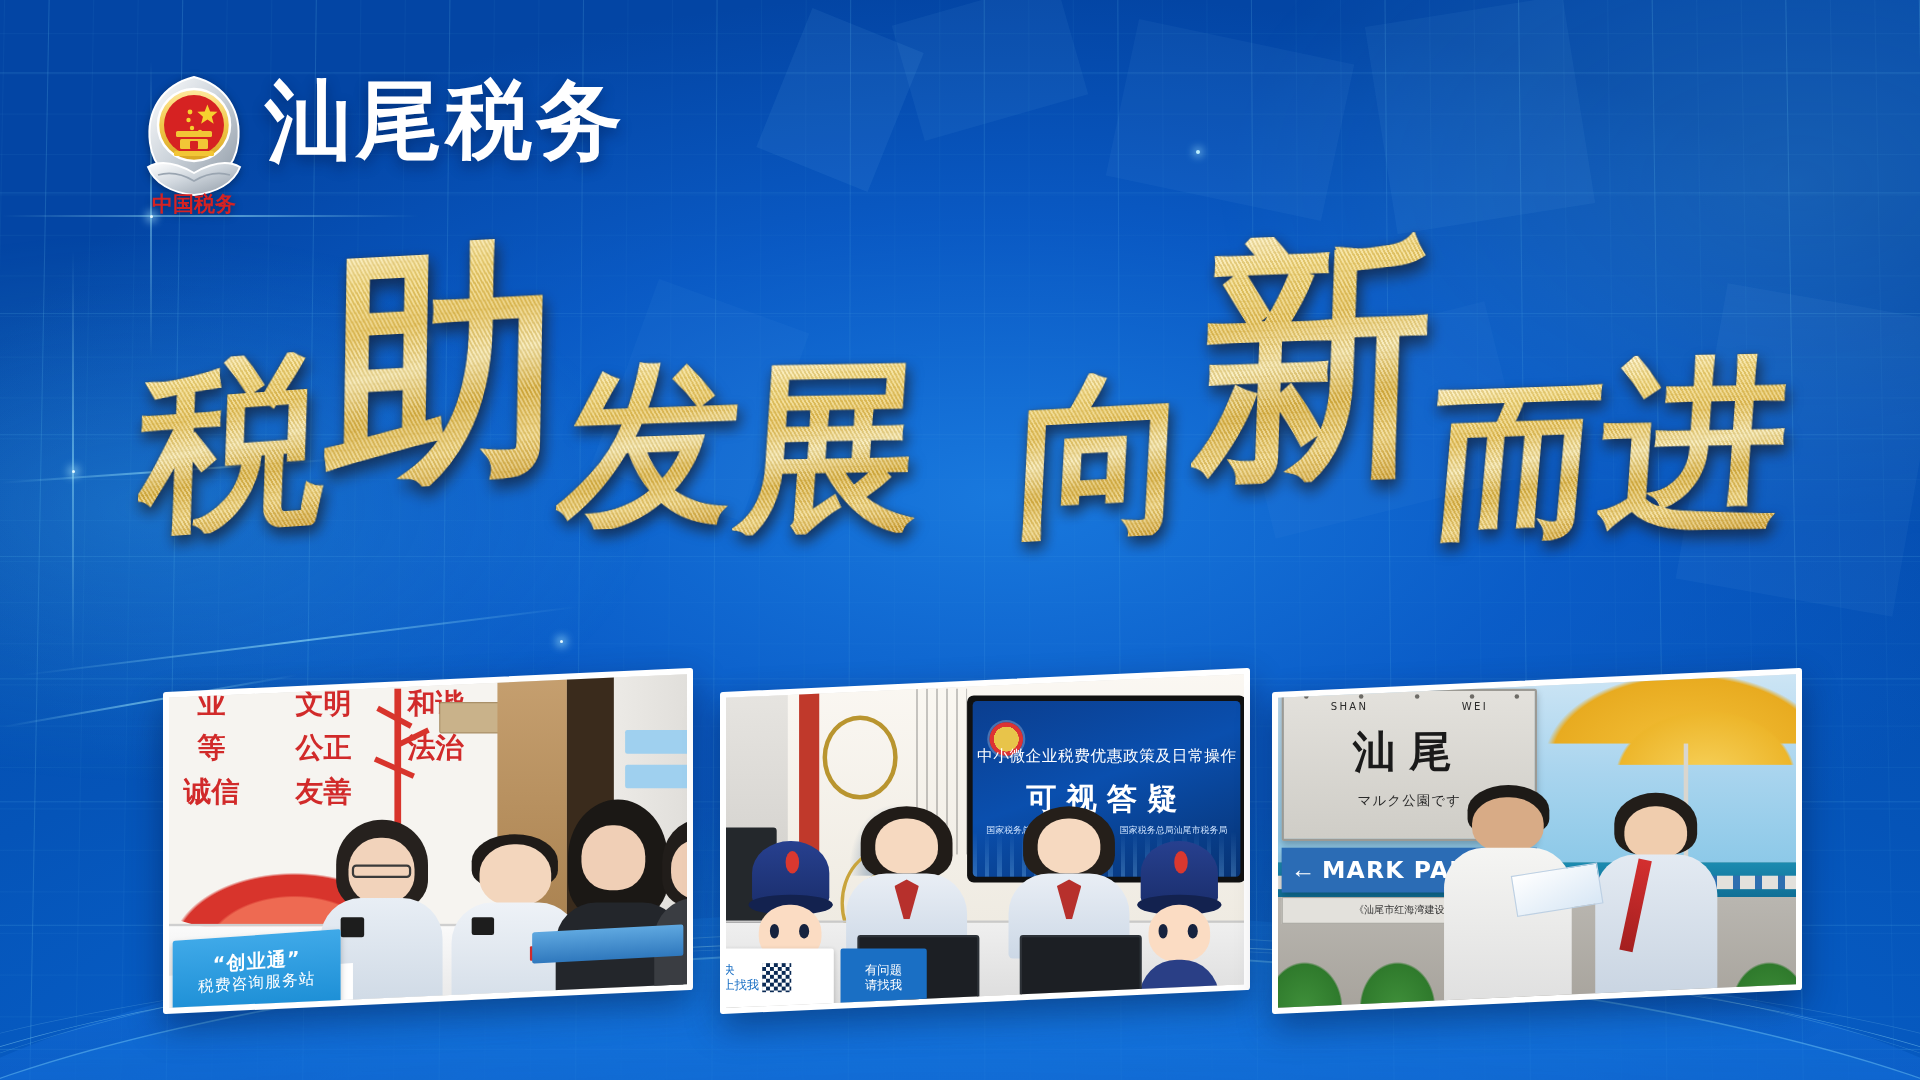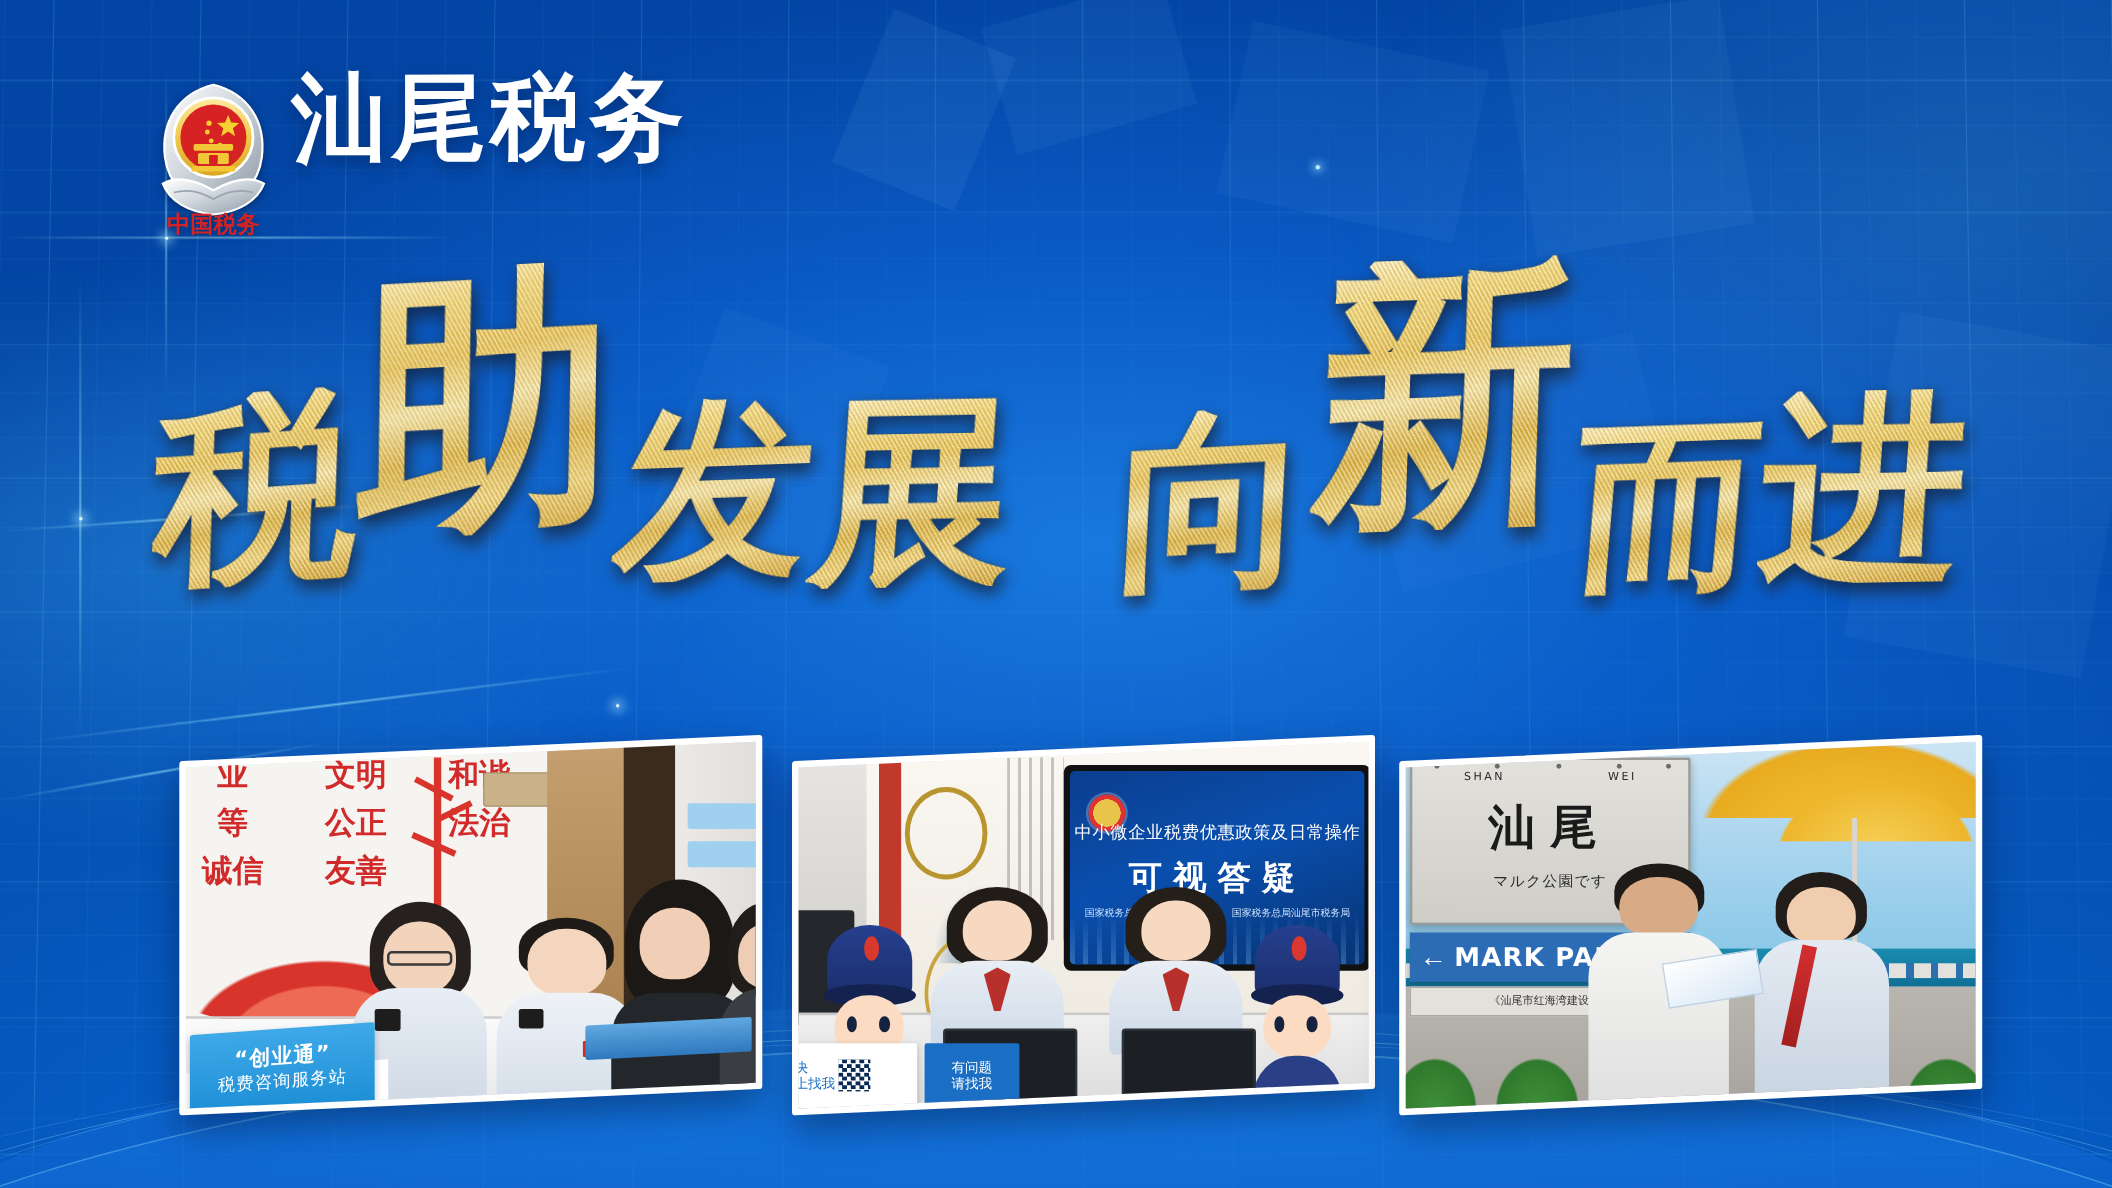--- a/index.html
+++ b/index.html
@@ -88,21 +88,21 @@
   .brand{display:flex;flex-direction:column;padding-top:8px;}
   .brand-sub{
     font-size:38px;font-weight:bold;color:#ffffff;letter-spacing:2px;line-height:1.12;
     font-family:"DejaVu Sans","Liberation Sans",sans-serif;
     text-shadow:
       -2px -2px 0 #0a4fa8, 2px -2px 0 #0a4fa8, -2px 2px 0 #0a4fa8, 2px 2px 0 #0a4fa8,
       0 -2.4px 0 #0a4fa8, 0 2.4px 0 #0a4fa8, -2.4px 0 0 #0a4fa8, 2.4px 0 0 #0a4fa8,
       0 5px 9px rgba(0,20,60,.45);
   }
   .brand-main{
-    margin-top:1px;
+    margin-top:14px;
     font-size:86px;font-weight:bold;color:#ffffff;letter-spacing:4px;line-height:1.02;
     font-family:"DejaVu Sans","Liberation Sans",sans-serif;
     text-shadow:0 6px 14px rgba(0,22,66,.45);
   }
 
   
   #slogan{
     position:absolute;left:0;right:0;top:256px;height:260px;
     display:flex;align-items:flex-end;justify-content:center;gap:96px;
     pointer-events:none;

